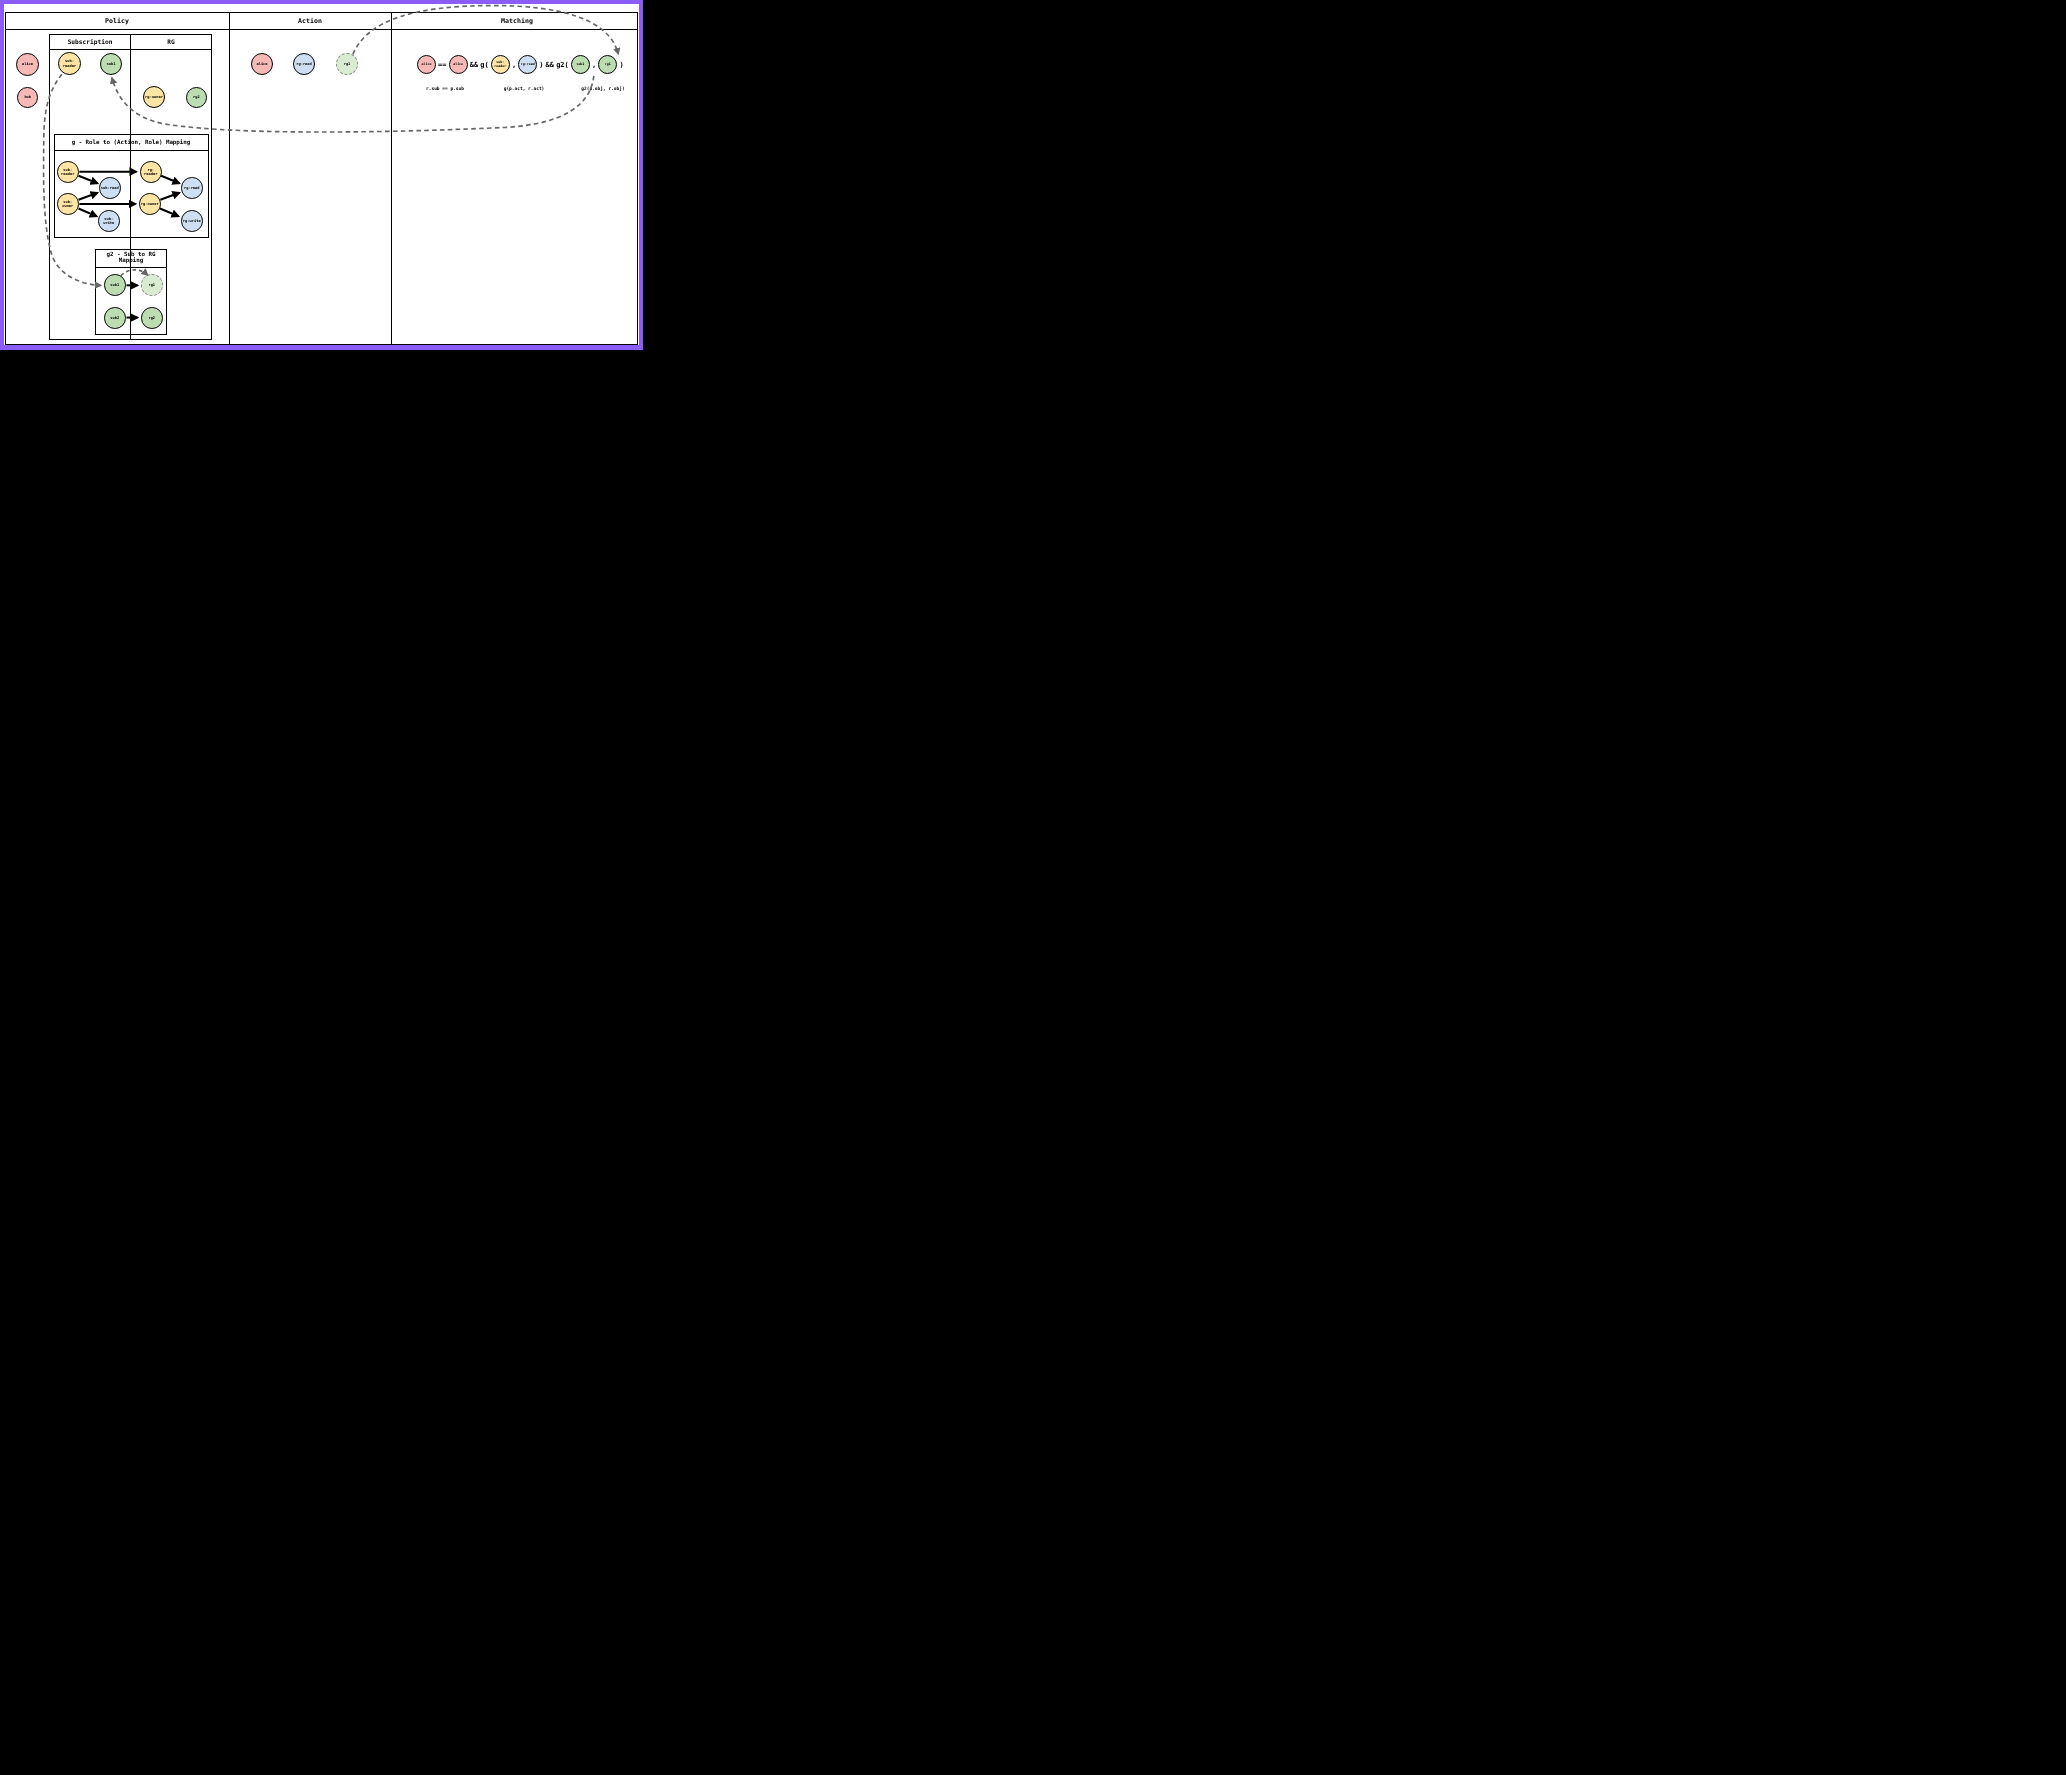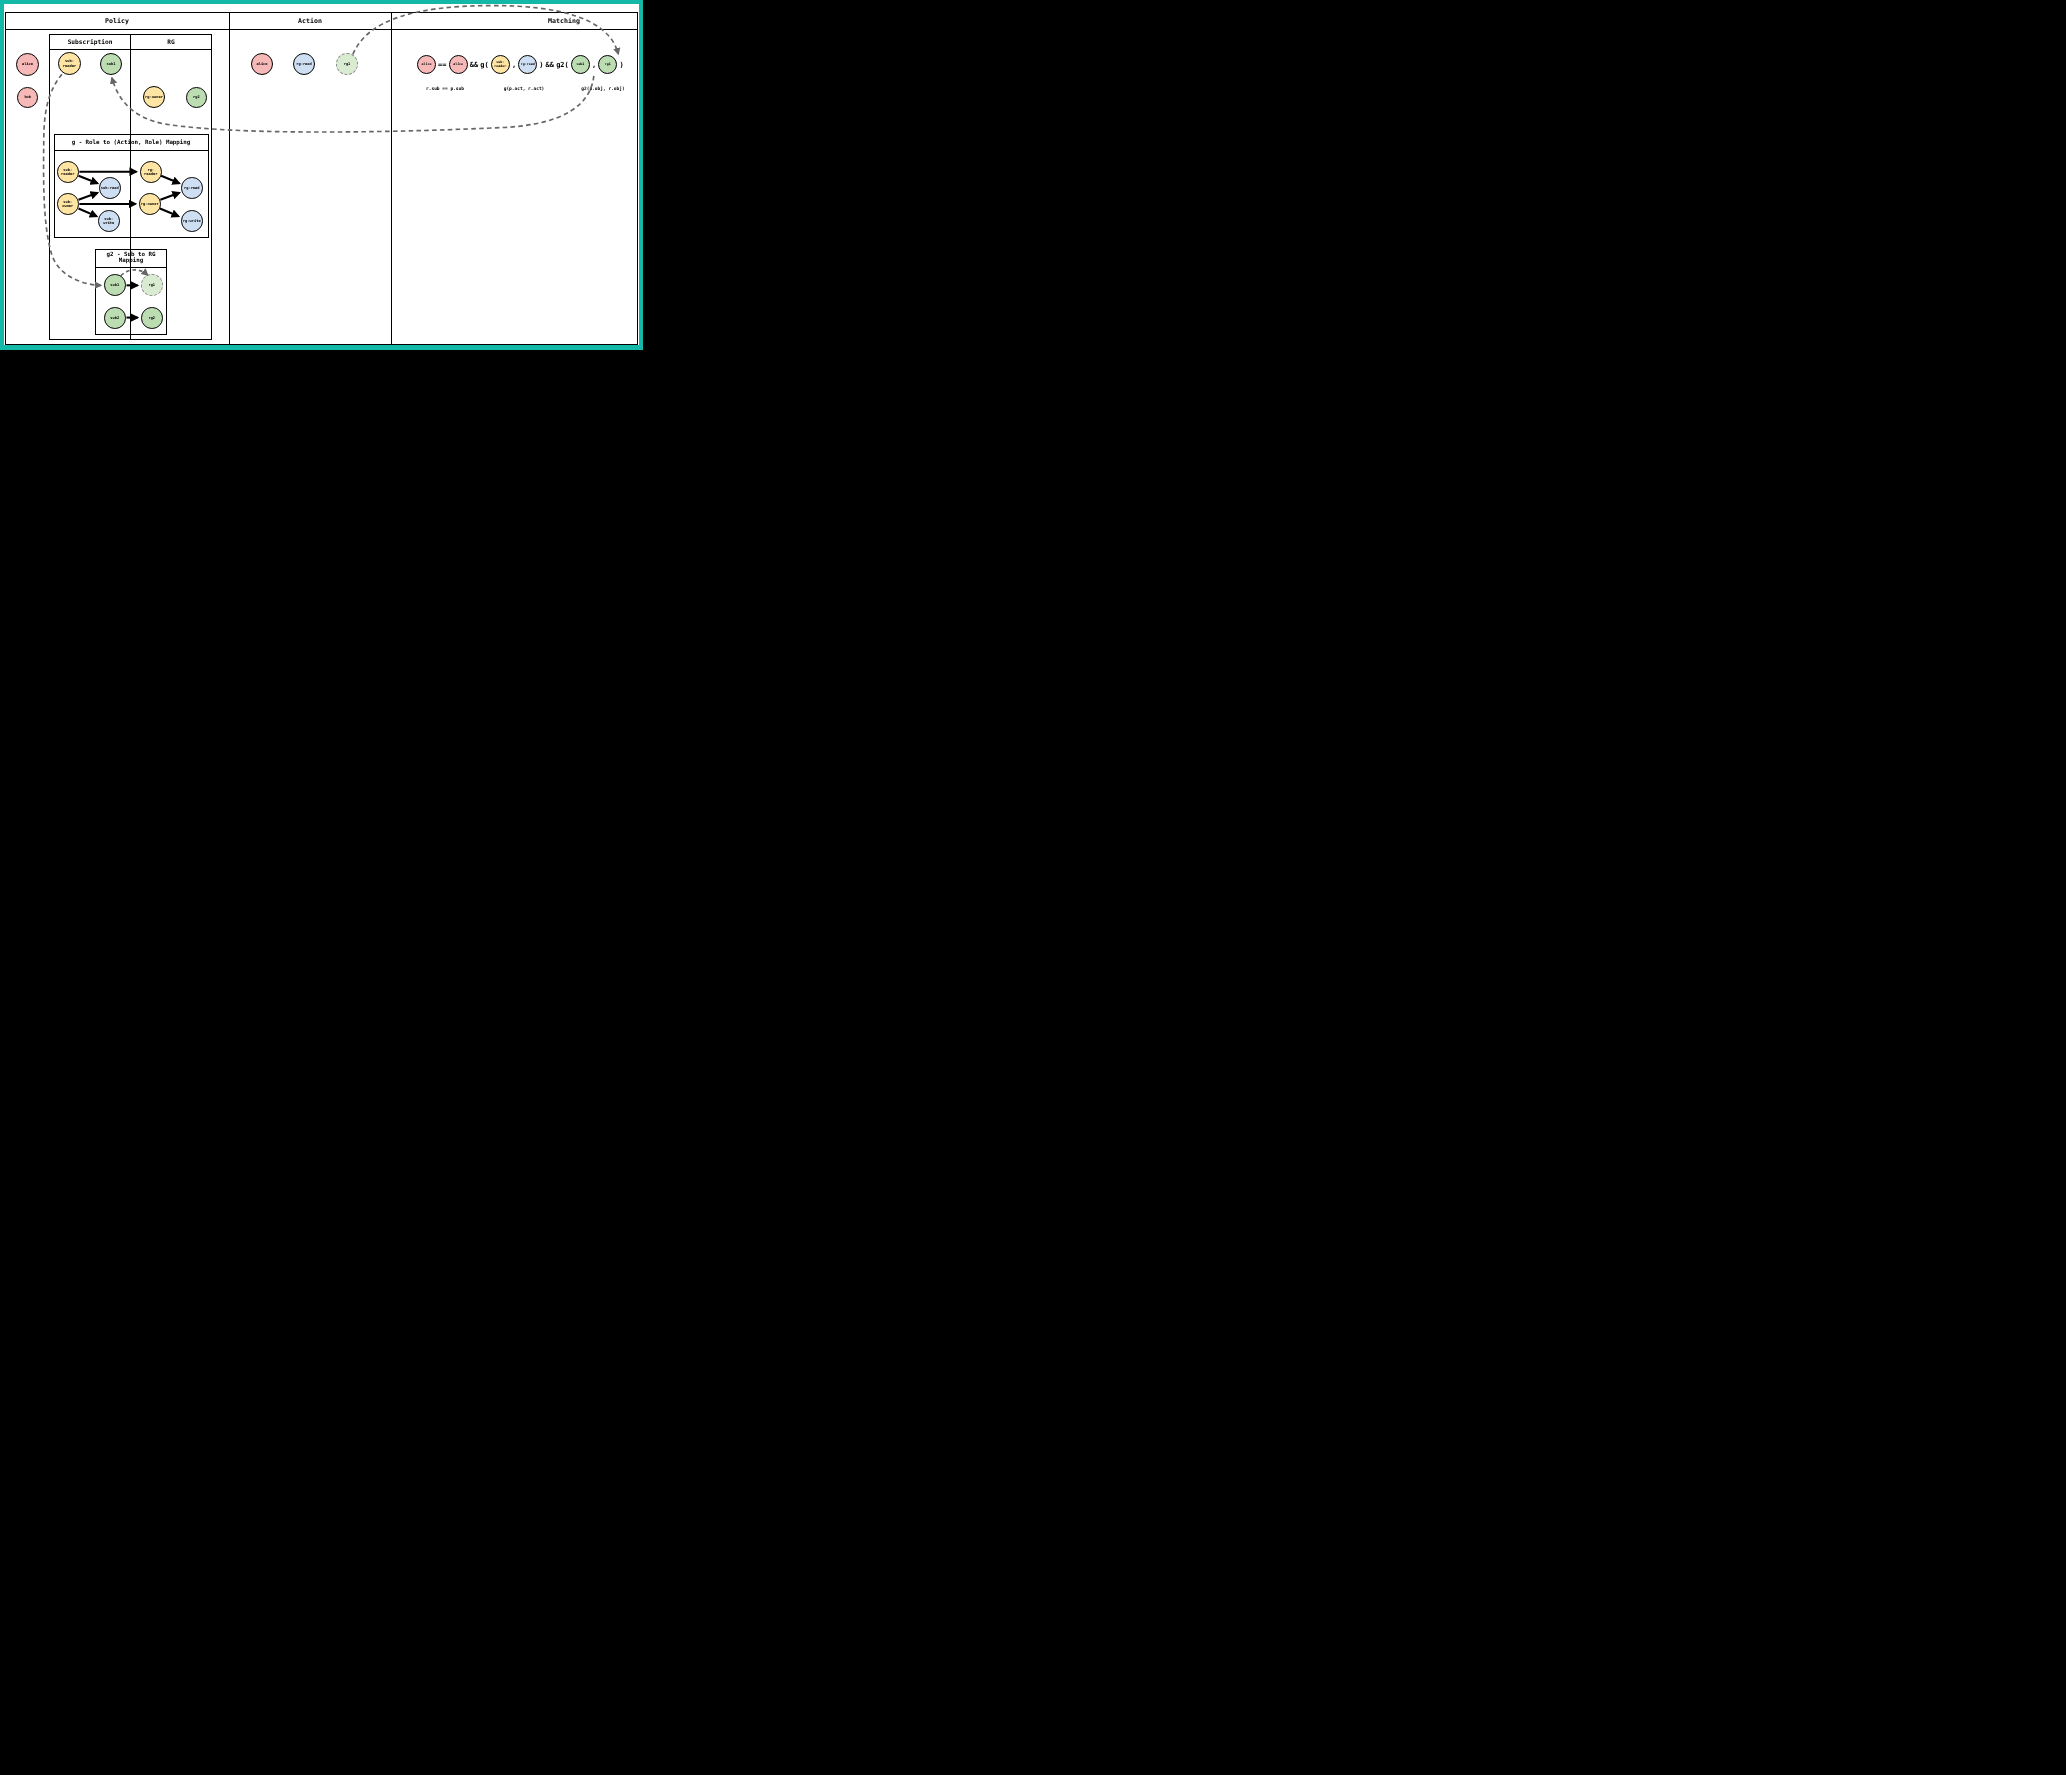--- a/index.html
+++ b/index.html
@@ -1,16 +1,16 @@
 <!DOCTYPE html>
 <html style="font-size:6.6px"><head>
 <meta charset="utf-8">
 <style>
   html,body{margin:0;padding:0;background:#000;}
-  .canvas{position:relative;width:643px;height:350px;background:#14b8a6;
+  .canvas{position:relative;width:643px;height:350px;background:#8b5cf6;
           font-family:"DejaVu Sans Mono","Liberation Mono",monospace;}
   .paper{position:absolute;left:4.1px;top:4.1px;width:635px;height:341px;background:#fff;z-index:0;}
   .hline{position:absolute;height:0.8px;background:#000;z-index:1;}
   .vline{position:absolute;width:0.8px;background:#000;z-index:1;}
   .box{position:absolute;border:0.8px solid #000;z-index:1;box-sizing:border-box;background:transparent;}
   .coltitle{position:absolute;transform:translateX(-50%);font-weight:bold;font-size:6.6px;color:#000;z-index:2;white-space:nowrap;}
   .boxtitle{position:absolute;transform:translateX(-50%);font-weight:bold;font-size:5.8px;color:#000;z-index:2;text-align:center;}
   .node{position:absolute;border-radius:50%;border:1.7px solid #000;box-sizing:border-box;
         display:flex;align-items:center;justify-content:center;text-align:center;
         font-weight:bold;font-size:3.7px;line-height:1.1;color:#000;z-index:2;
@@ -36,21 +36,21 @@
   <div class="hline" style="left:5px;top:11.6px;width:633px;"></div>
   <div class="hline" style="left:5px;top:344px;width:633px;"></div>
   <div class="vline" style="left:5px;top:11.6px;height:333px;"></div>
   <div class="vline" style="left:637px;top:11.6px;height:333px;"></div>
   <div class="hline" style="left:5px;top:29px;width:633px;"></div>
   <div class="vline" style="left:229px;top:11.6px;height:333px;"></div>
   <div class="vline" style="left:391px;top:11.6px;height:333px;"></div>
 
   <div class="coltitle" style="left:117px;top:16.5px;">Policy</div>
   <div class="coltitle" style="left:310px;top:16.5px;">Action</div>
-  <div class="coltitle" style="left:517px;top:16.5px;margin-left:47px;">Matching</div>
+  <div class="coltitle" style="left:517px;top:16.5px;">Matching</div>
 
   <div class="box" style="left:49px;top:34px;width:163px;height:306px;"></div>
   <div class="hline" style="left:49px;top:49px;width:163px;"></div>
   <div class="vline" style="left:130px;top:34px;height:306px;"></div>
   <div class="coltitle" style="left:90px;top:38px;font-size:6.2px;">Subscription</div>
   <div class="coltitle" style="left:171px;top:38px;font-size:6.2px;">RG</div>
 
   <div class="box" style="left:54px;top:134px;width:155px;height:104px;"></div>
   <div class="hline" style="left:54px;top:150px;width:155px;"></div>
   <div class="boxtitle" style="left:131px;top:139px;width:153px;">g - Role to (Action, Role) Mapping</div>

